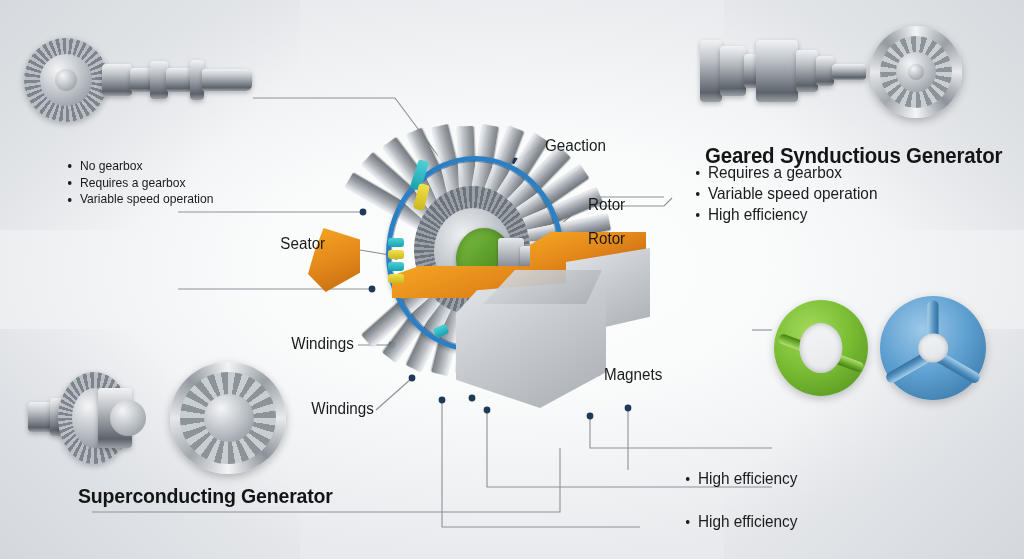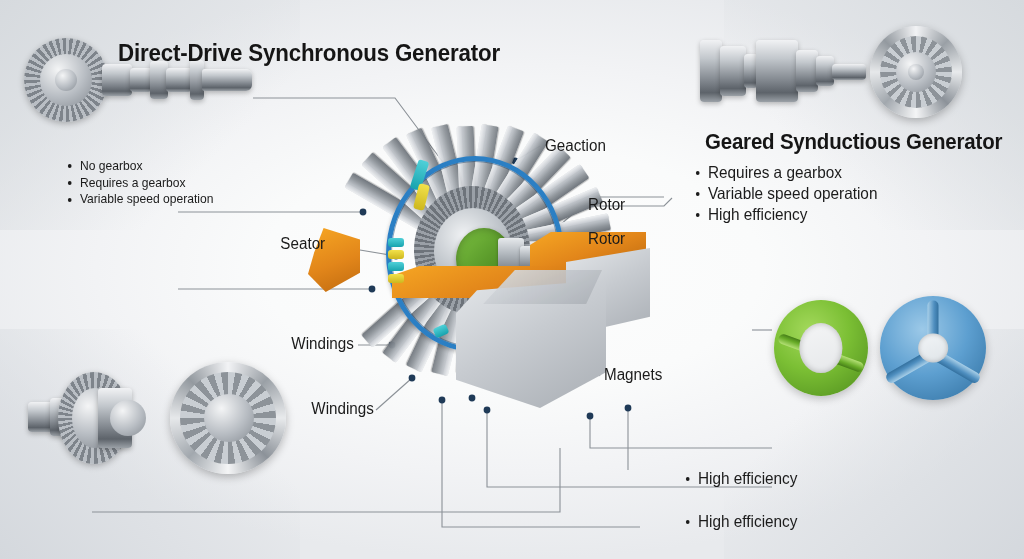--- a/index.html
+++ b/index.html
@@ -394,43 +394,43 @@
     <div class="wind cy" style="left:58px;top:118px;width:16px;height:9px;"></div>
     <div class="wind ye" style="left:58px;top:130px;width:16px;height:9px;"></div>
     <div class="wind cy" style="left:58px;top:142px;width:16px;height:9px;"></div>
     <div class="wind ye" style="left:58px;top:154px;width:16px;height:9px;"></div>
     <div class="wind cy" style="left:104px;top:206px;width:14px;height:10px;transform:rotate(-24deg);"></div>
 
     <div class="box-orange" style="left:-22px;top:108px;width:52px;height:64px;
                 clip-path:polygon(30% 0%,100% 18%,100% 70%,34% 100%,0% 72%,12% 38%);"></div>
   </div>
 
-  <div class="blk" style="left:118px;top:40px;">
-    <div class="title" style="font-size:24px;">Direct-Drive Synchronous Generator</div>
-  </div>
   <ul class="bullets" style="position:absolute;left:66px;top:146px;font-size:13px;margin-top:12px;">
     <li>No gearbox</li>
     <li>Requires a gearbox</li>
     <li>Variable speed operation</li>
   </ul>
 
-  <div class="blk" style="left:705px;top:130px;">
+  <div class="blk" style="left:705px;top:144px;">
     <div class="title" style="font-size:22px;">Geared Synductious Generator</div>
   </div>
   <ul class="bullets" style="position:absolute;left:694px;top:162px;font-size:16.5px;">
     <li>Requires a gearbox</li>
     <li>Variable speed operation</li>
     <li>High efficiency</li>
   </ul>
 
   <ul class="bullets" style="position:absolute;left:684px;top:468px;font-size:16.5px;">
     <li style="margin-bottom:22px;">High efficiency</li>
     <li>High efficiency</li>
   </ul>
 
+  <div class="blk" style="left:78px;top:484px;">
+    <div class="title" style="font-size:21px;">Superconducting Generator</div>
+  </div>
 
   <div class="callout" style="left:545px;top:137px;">Geaction</div>
   <div class="callout" style="left:588px;top:196px;">Rotor</div>
   <div class="callout" style="left:588px;top:230px;">Rotor</div>
   <div class="callout r" style="left:278px;top:235px;">Seator</div>
   <div class="callout r" style="left:288px;top:335px;">Windings</div>
   <div class="callout r" style="left:308px;top:400px;">Windings</div>
   <div class="callout" style="left:604px;top:366px;">Magnets</div>
 
 </div>

